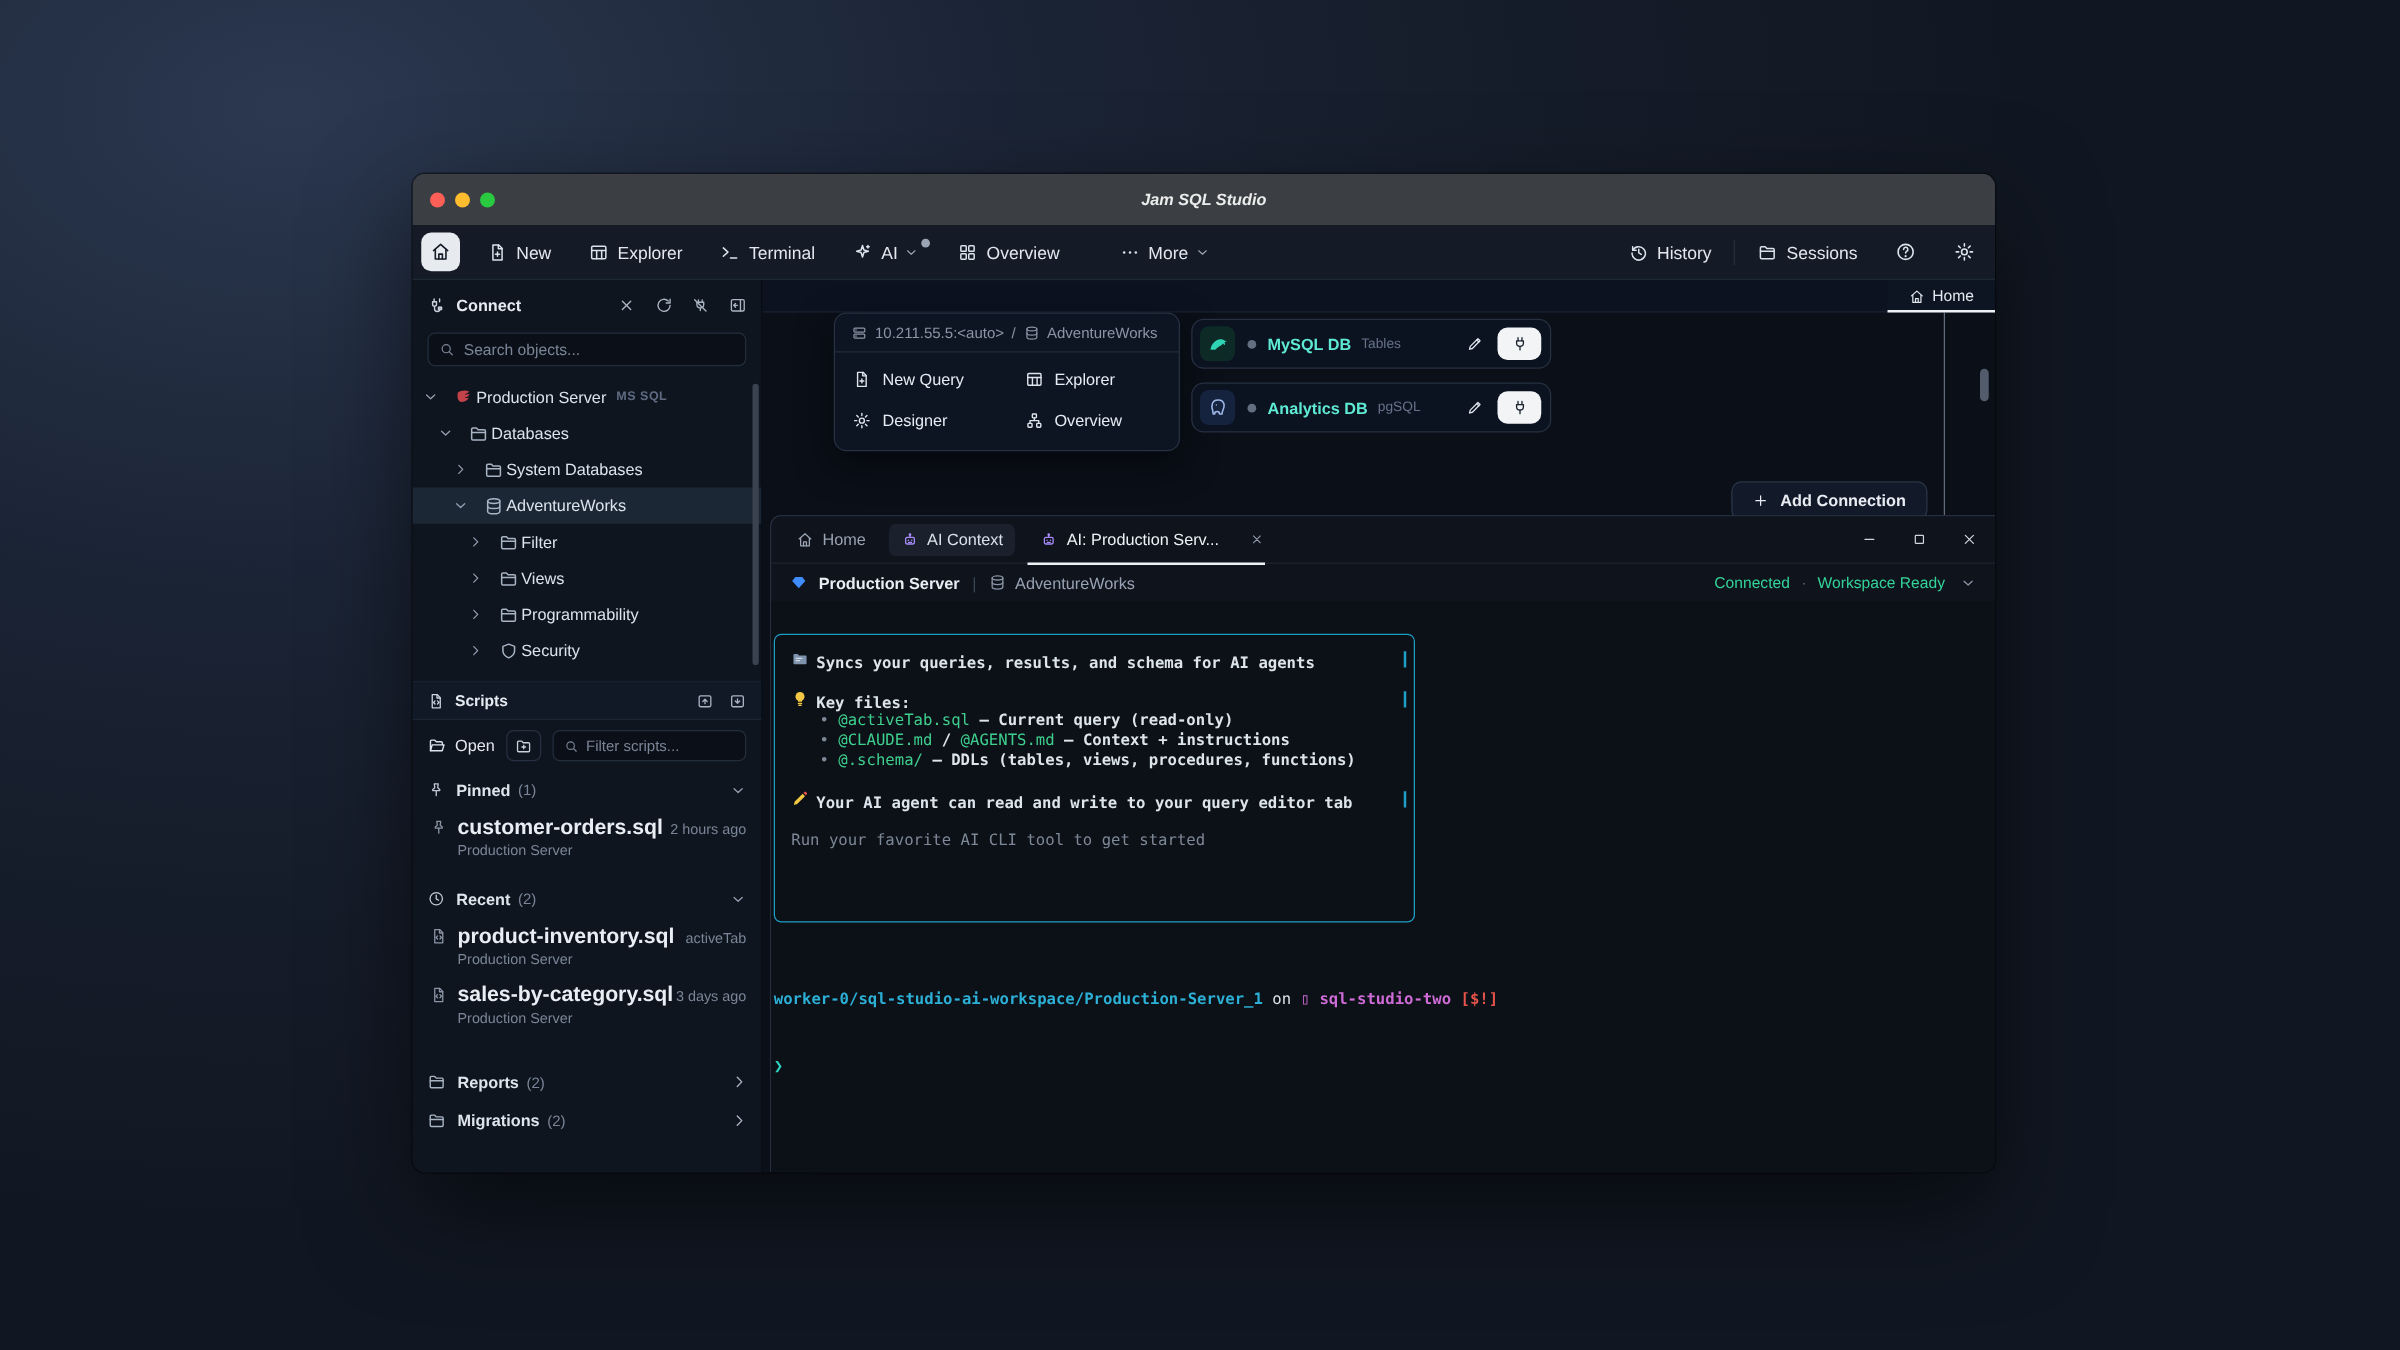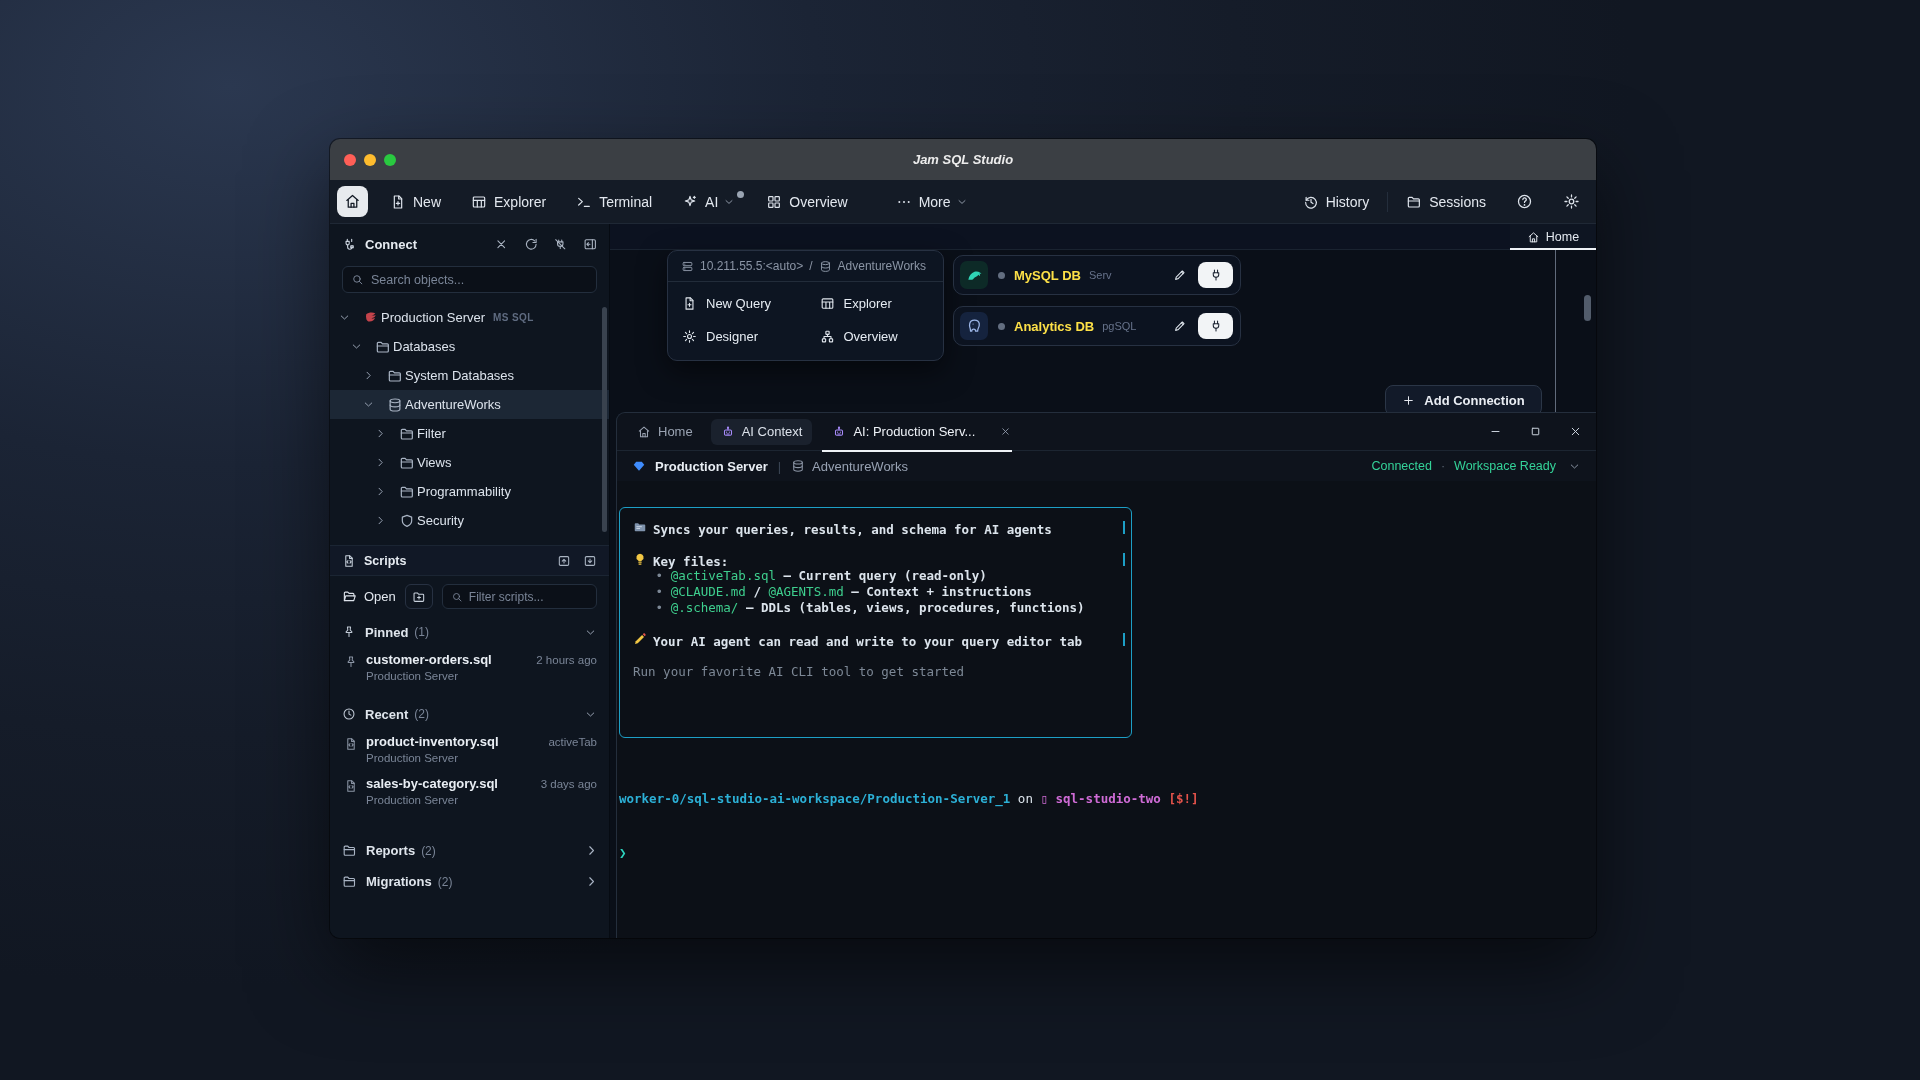--- a/index.html
+++ b/index.html
@@ -103,21 +103,21 @@
 
   .script-section-header { height:30px; display:flex; align-items:center; padding:0 12px; margin-top:2px; }
   .script-section-header .sec-ic { width:14px; height:14px; color:#c1cad6; }
   .sec-label { font-size:13px; font-weight:600; color:#dfe5ec; margin-left:9px; }
   .sec-count { font-size:12px; color:#7a8597; margin-left:6px; }
   .sec-chev { margin-left:auto; width:13px; height:13px; color:#98a2b3; }
   .script-item { padding:5px 12px 7px 12px; display:flex; }
   .script-item .it-ic { width:14px; height:14px; color:#8b95a5; margin:2px 9px 0 1px; }
   .it-main { flex:1; min-width:0; }
   .it-top { display:flex; align-items:baseline; }
-  .it-name { font-size:13px; font-weight:600; color:#e9eef4; }
+  .it-name { font-size:17px; font-weight:600; color:#e9eef4; }
   .it-time { margin-left:auto; font-size:11.5px; color:#7a8597; }
   .it-sub { font-size:11.5px; color:#7a8597; margin-top:3px; }
   .folders { margin-top:14px; }
   .folder-row { height:31px; display:flex; align-items:center; padding:0 12px; }
   .folder-row .ic { width:15px; height:15px; color:#a9b4c4; }
   .folder-label { font-size:13px; font-weight:600; color:#dfe5ec; margin-left:9px; }
   .folder-count { font-size:12px; color:#7a8597; margin-left:6px; }
   .folder-chev { margin-left:auto; width:13px; height:13px; color:#98a2b3; }
 
   
@@ -145,21 +145,21 @@
   .conn-list { position:absolute; left:343px; top:31px; width:288px; display:flex; flex-direction:column; gap:11px; }
   .conn-card {
     height:40px; border:1px solid #273142; border-radius:10px; background:#0c1320;
     display:flex; align-items:center; padding:0 7px 0 6px;
   }
   .db-tile { width:28px; height:28px; border-radius:7px; display:flex; align-items:center; justify-content:center; }
   .db-tile.mysql { background:#0d2a27; color:#2fd4b5; }
   .db-tile.postgres { background:#15233e; color:#9db7e8; }
   .db-tile .ic { width:19px; height:19px; }
   .conn-dot { width:7px; height:7px; border-radius:50%; background:#636e80; margin:0 9px 0 10px; flex:none; }
-  .conn-name { font-size:13px; font-weight:700; color:#fde047; white-space:nowrap; }
+  .conn-name { font-size:13px; font-weight:700; color:#5eead4; white-space:nowrap; }
   .conn-type { font-size:11px; color:#66728a; margin-left:8px; }
   .conn-edit { margin-left:auto; margin-right:11px; color:#dfe5ec; display:flex; }
   .conn-edit .ic { width:14px; height:14px; }
   .conn-plug-btn { width:35px; height:26px; border-radius:8px; background:#f2f4f6; display:flex; align-items:center; justify-content:center; color:#1a2230; }
   .conn-plug-btn .ic { width:14px; height:14px; }
 
   .add-conn {
     position:absolute; left:775px; top:161px; width:157px; height:31px;
     border:1px solid #2b3647; border-radius:8px; background:#121a29;
     display:flex; align-items:center; justify-content:center; gap:9px;
@@ -782,21 +782,21 @@
           <div class="conn-card">
             <div class="db-tile mysql">
               <span style="display: inline-flex; align-items: center;">
                 <svg class="ic" viewBox="0 0 24 24" fill="none" stroke="currentColor" stroke-width="1.8" stroke-linecap="round" stroke-linejoin="round">
                   <path fill="currentColor" stroke="none" d="M4.2 17.3c.8-4.8 3.7-8.7 7.8-10 2.7-.9 5-.4 6.8 1 .6.5 1.3.7 2.1.9-.9.5-1.5.6-2.5.4.5 1 .7 1.9.6 3.1-.9-.3-1.6-.9-2.1-1.7-1.4 2.4-4.4 2.7-6.2 5-.7.9-1.3 1.5-2.5 1.5-1.4 0-2.7-.1-4-.2z"></path>
                 </svg>
               </span>
             </div>
             <span class="conn-dot"></span>
             <span class="conn-name">MySQL DB</span>
-            <span class="conn-type">Serv</span>
+            <span class="conn-type">Tables</span>
             <span class="conn-edit">
               <span style="display: inline-flex; align-items: center;">
                 <svg class="ic" viewBox="0 0 24 24" fill="none" stroke="currentColor" stroke-width="1.8" stroke-linecap="round" stroke-linejoin="round">
                   <path d="M4.5 19.5l1-3.9L16 5.1l2.9 2.9L8.4 18.5l-3.9 1z"></path>
                   <path d="M14.4 6.7l2.9 2.9"></path>
                 </svg>
               </span>
             </span>
             <span class="conn-plug-btn">
               <span style="display: inline-flex; align-items: center;">

